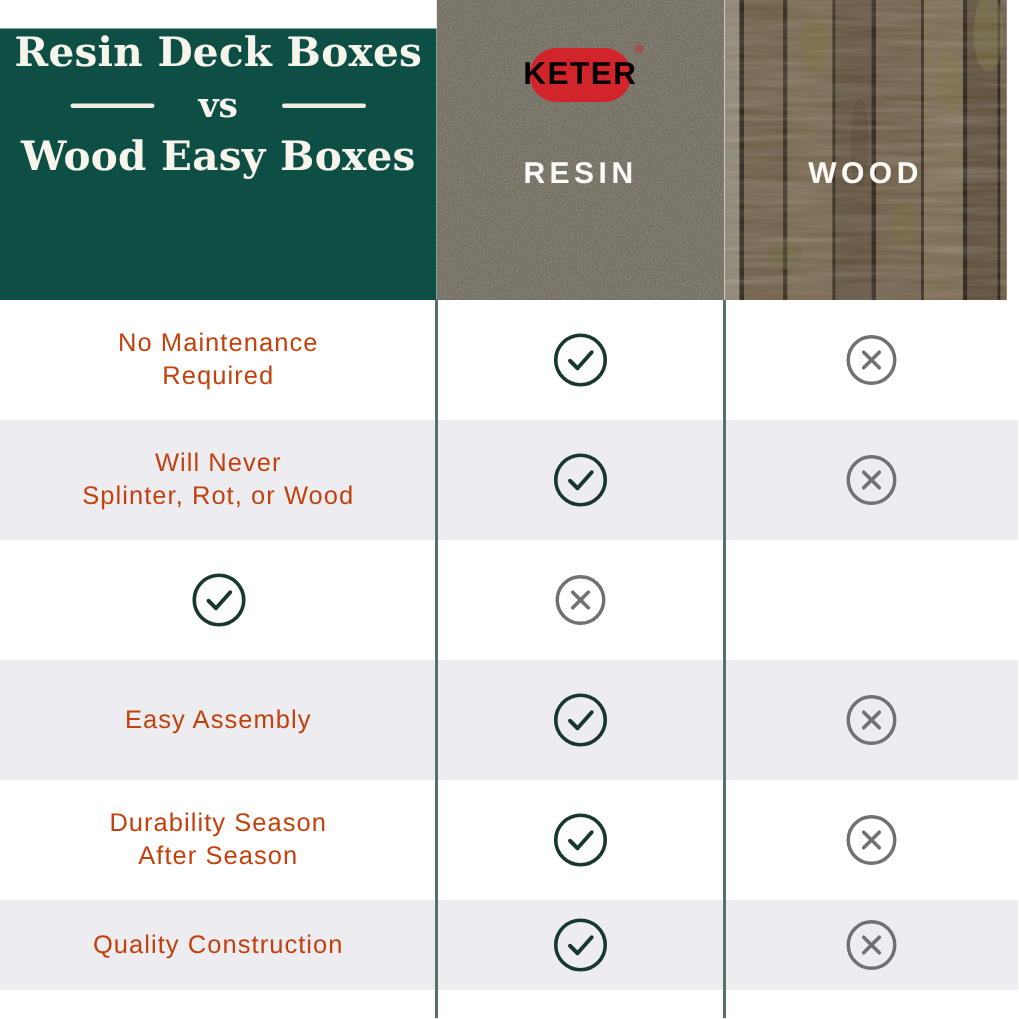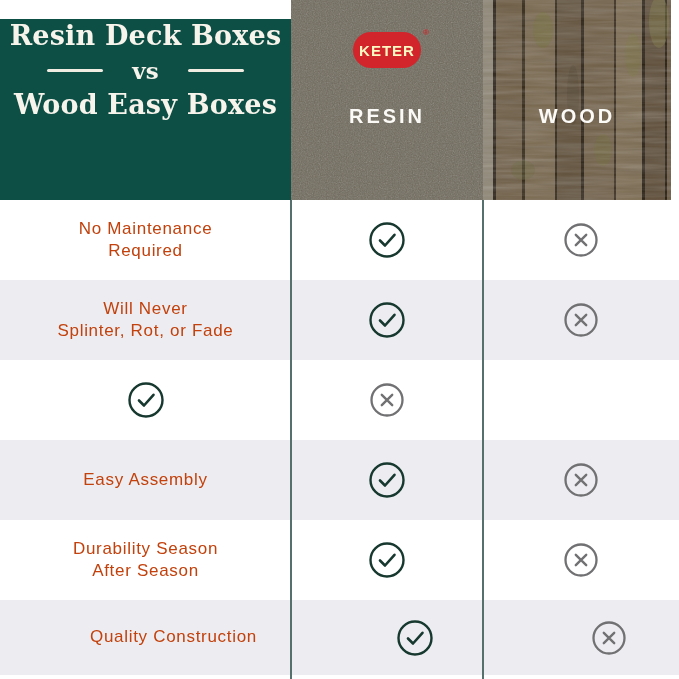--- a/index.html
+++ b/index.html
@@ -21,34 +21,34 @@
   .vs-text{font-size:23px;font-weight:bold;}
   .tex-col{position:relative;height:200px;overflow:hidden;}
   .tex-col svg.texture{position:absolute;inset:0;display:block;}
   .col-resin{width:192px;}
   .col-wood{width:188px;}
   .keter-pill{
     position:absolute;top:32px;left:50%;transform:translateX(-50%);
     width:68px;height:36px;background:#d2252b;border-radius:18px;
     display:flex;align-items:center;justify-content:center;
   }
-  .keter-text{color:#fef9c3;font-weight:bold;font-size:15px;letter-spacing:1px;}
+  .keter-text{color:#000000;font-weight:bold;font-size:21px;letter-spacing:1px;}
   .keter-tm{position:absolute;top:-4px;right:-8px;color:#d2252b;font-size:8px;font-weight:bold;}
   .col-label{
     position:absolute;top:105px;left:0;width:100%;text-align:center;
     color:#fbfaf7;font-weight:bold;font-size:20px;letter-spacing:3px;
   }
   
   .table{position:relative;height:479px;}
   .divider{position:absolute;top:0;bottom:0;width:2px;background:#50696424;background:#56706b;}
   .divider.d1{left:290px;}
   .divider.d2{left:482px;}
   .row{display:grid;grid-template-columns:291px 192px 196px;height:80px;background:#ffffff;}
   .row:nth-child(even){background:#ededf1;}
-  .row:last-child{height:75px;padding-left:28px;}
+  .row:last-child{height:60px;}
   .feature{
     display:flex;align-items:center;justify-content:center;text-align:center;
     color:#c2410c;font-size:17px;letter-spacing:.7px;line-height:1.3;
     white-space:pre-line;padding:0 10px;box-sizing:border-box;
   }
   .icon-cell{display:flex;align-items:center;justify-content:center;}
   .icon-cell svg{display:block;}
 </style>
 </head>
 <body>
@@ -139,21 +139,21 @@
       <div class="icon-cell">
         <svg width="36" height="36" viewBox="0 0 36 36">
             <circle cx="18" cy="18" r="15.5" fill="none" stroke="#717174" stroke-width="2.3"></circle>
             <path d="M12.8 12.8 L23.2 23.2 M23.2 12.8 L12.8 23.2" fill="none" stroke="#717174" stroke-width="2.4" stroke-linecap="round"></path>
           </svg>
       </div>
     </div>
 
     <div class="row">
       <div class="feature">Will Never
-Splinter, Rot, or Fade</div>
+Splinter, Rot, or Wood</div>
       <div class="icon-cell">
         <svg width="38" height="38" viewBox="0 0 38 38">
             <circle cx="19" cy="19" r="16.5" fill="none" stroke="#16382f" stroke-width="2.4"></circle>
             <path d="M12 19.5 L17 24.5 L26.5 13.8" fill="none" stroke="#16382f" stroke-width="2.6" stroke-linecap="round" stroke-linejoin="round"></path>
           </svg>
       </div>
       <div class="icon-cell">
         <svg width="36" height="36" viewBox="0 0 36 36">
             <circle cx="18" cy="18" r="15.5" fill="none" stroke="#717174" stroke-width="2.3"></circle>
             <path d="M12.8 12.8 L23.2 23.2 M23.2 12.8 L12.8 23.2" fill="none" stroke="#717174" stroke-width="2.4" stroke-linecap="round"></path>

